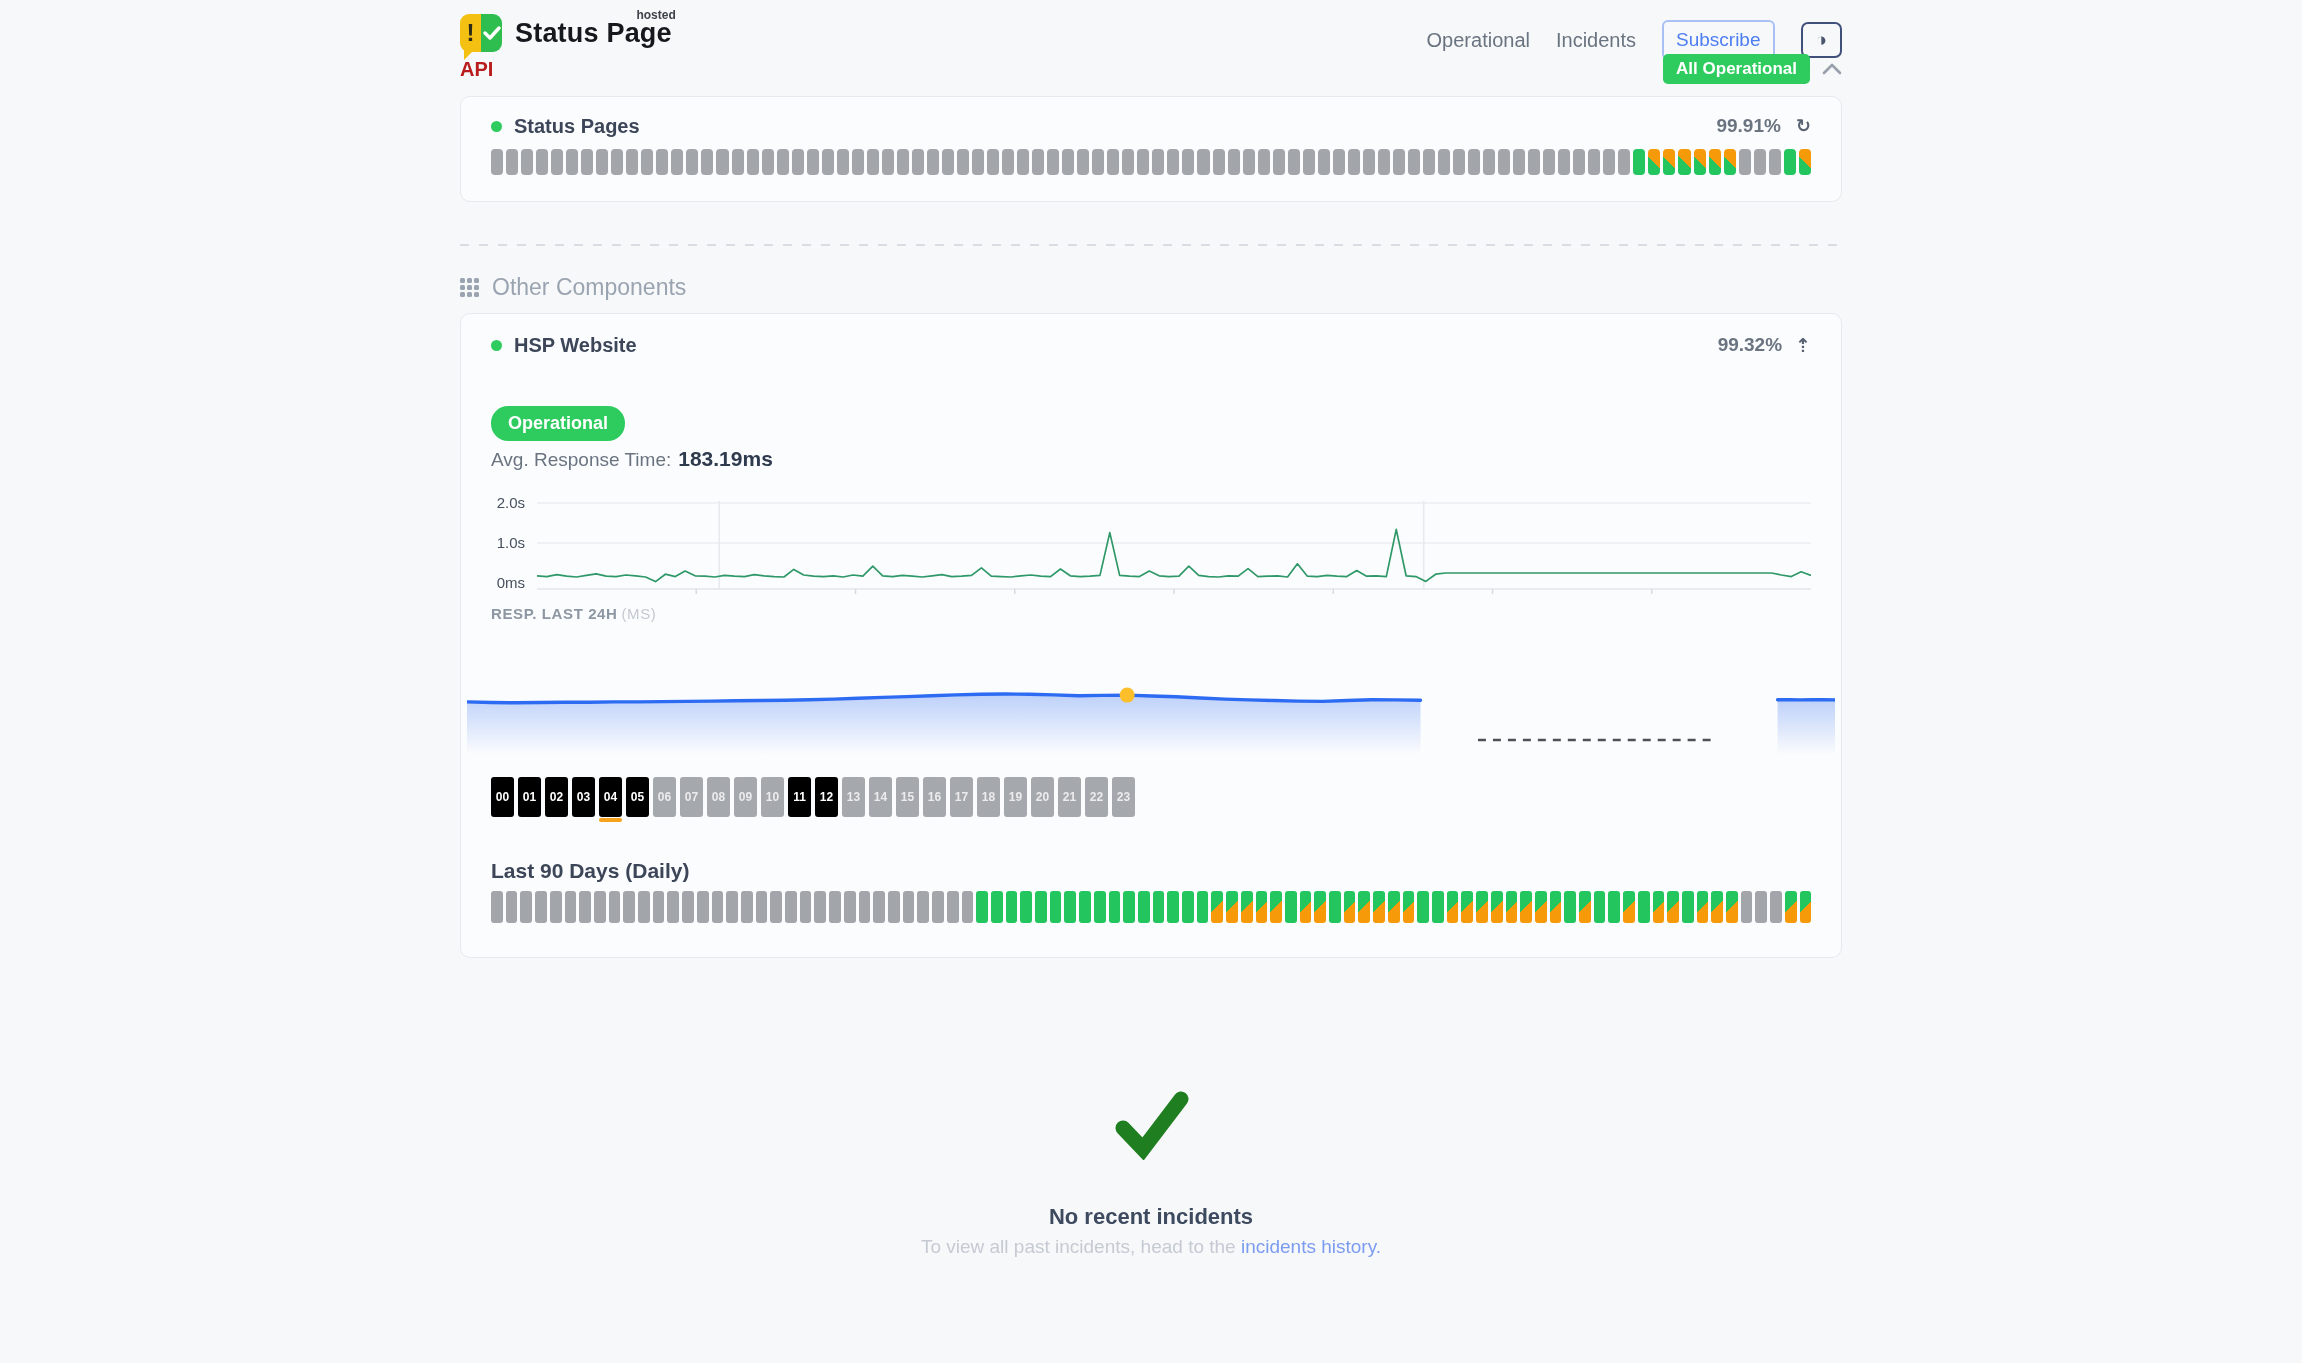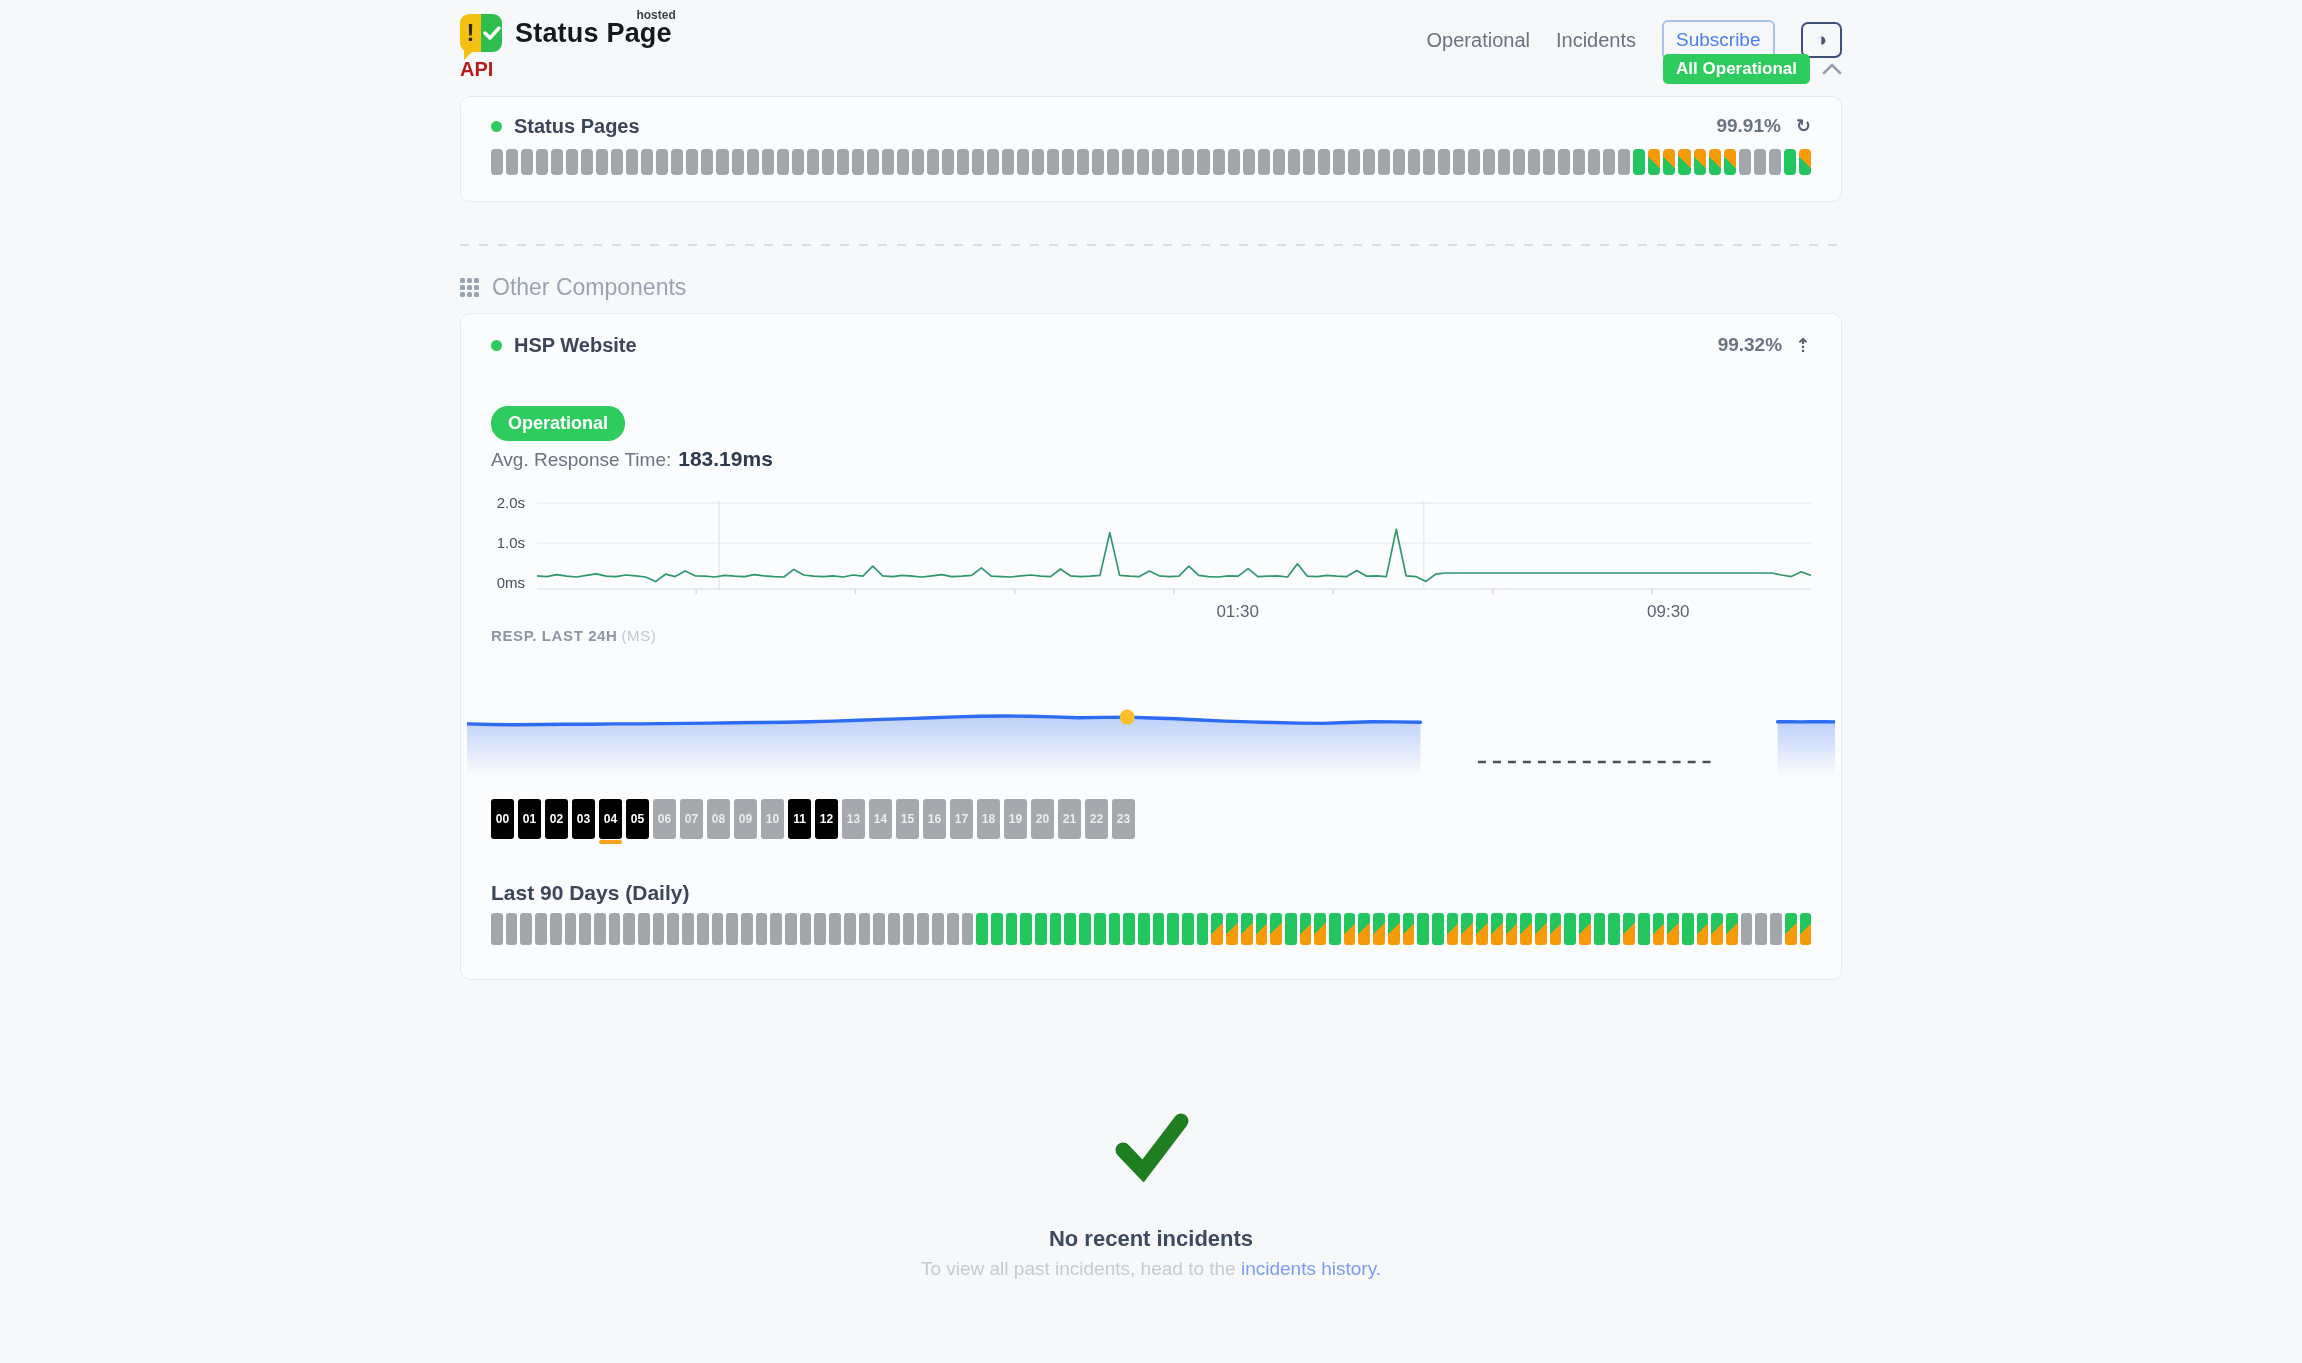--- a/index.html
+++ b/index.html
@@ -291,24 +291,20 @@
             <line x1="0" y1="94" x2="1280" y2="94" stroke="#e3e6ea" stroke-width="1.5"></line>
             <line x1="160" y1="94" x2="160" y2="99" stroke="#d8dbdf" stroke-width="1.5"></line>
             <line x1="320" y1="94" x2="320" y2="99" stroke="#d8dbdf" stroke-width="1.5"></line>
             <line x1="480" y1="94" x2="480" y2="99" stroke="#d8dbdf" stroke-width="1.5"></line>
             <line x1="640" y1="94" x2="640" y2="99" stroke="#d8dbdf" stroke-width="1.5"></line>
             <line x1="800" y1="94" x2="800" y2="99" stroke="#d8dbdf" stroke-width="1.5"></line>
             <line x1="960" y1="94" x2="960" y2="99" stroke="#d8dbdf" stroke-width="1.5"></line>
             <line x1="1120" y1="94" x2="1120" y2="99" stroke="#d8dbdf" stroke-width="1.5"></line>
             <polyline points="0.0,80.8 9.9,81.6 19.8,79.6 29.8,81.2 39.7,82.0 49.6,80.4 59.5,78.8 69.5,81.2 79.4,81.6 89.3,80.0 99.2,80.8 109.1,82.0 119.1,86.6 129.0,79.2 138.9,81.6 148.8,76.0 158.8,80.8 168.7,81.2 178.6,82.0 188.5,80.4 198.4,81.2 208.4,81.6 218.3,79.6 228.2,80.8 238.1,81.6 248.1,82.0 258.0,74.4 267.9,80.0 277.8,81.2 287.8,81.6 297.7,80.8 307.6,82.0 317.5,80.0 327.4,81.2 337.4,71.2 347.3,80.8 357.2,81.6 367.1,80.4 377.1,81.2 387.0,82.0 396.9,80.8 406.8,79.6 416.7,81.6 426.7,81.2 436.6,80.4 446.5,72.8 456.4,81.2 466.4,81.6 476.3,82.0 486.2,80.8 496.1,80.0 506.0,81.2 516.0,81.6 525.9,74.0 535.8,80.8 545.7,81.6 555.7,81.2 565.6,80.4 575.5,37.6 585.4,80.4 595.3,81.2 605.3,81.6 615.2,76.0 625.1,80.8 635.0,81.6 645.0,81.2 654.9,71.2 664.8,80.4 674.7,81.6 684.7,82.0 694.6,80.8 704.5,81.2 714.4,73.6 724.3,81.6 734.3,81.2 744.2,80.8 754.1,82.0 764.0,68.8 774.0,81.2 783.9,81.6 793.8,80.4 803.7,81.2 813.6,81.6 823.6,75.6 833.5,81.2 843.4,80.8 853.3,81.6 863.3,34.4 873.2,80.8 883.1,81.6 893.0,86.4 902.9,79.2 912.9,78.0 922.8,78.0 932.7,78.0 942.6,78.0 952.6,78.0 962.5,78.0 972.4,78.0 982.3,78.0 992.2,78.0 1002.2,78.0 1012.1,78.0 1022.0,78.0 1031.9,78.0 1041.9,78.0 1051.8,78.0 1061.7,78.0 1071.6,78.0 1081.6,78.0 1091.5,78.0 1101.4,78.0 1111.3,78.0 1121.2,78.0 1131.2,78.0 1141.1,78.0 1151.0,78.0 1160.9,78.0 1170.9,78.0 1180.8,78.0 1190.7,78.0 1200.6,78.0 1210.5,78.0 1220.5,78.0 1230.4,78.0 1240.3,78.0 1250.2,80.0 1260.2,81.6 1270.1,76.8 1280.0,80.4" fill="none" stroke="#2f9868" stroke-width="1.7" stroke-linejoin="round"></polyline>
           </svg>
-        <div class="xlabels" id="chart1-xlabels">
-            <div class="xlabel" style="left: 55%;">01:30</div>
-            <div class="xlabel" style="left: 88.8%;">09:30</div>
-          </div>
       </div>
     </div>
 
     <div class="chart-label" style="margin-top:6px;">
       <span>RESP. LAST 24H</span><span class="unit">(MS)</span>
     </div>
 
     <div class="chart2-wrap">
       <svg id="chart2-svg" viewBox="0 0 1370 115" preserveAspectRatio="none">
         <defs>

